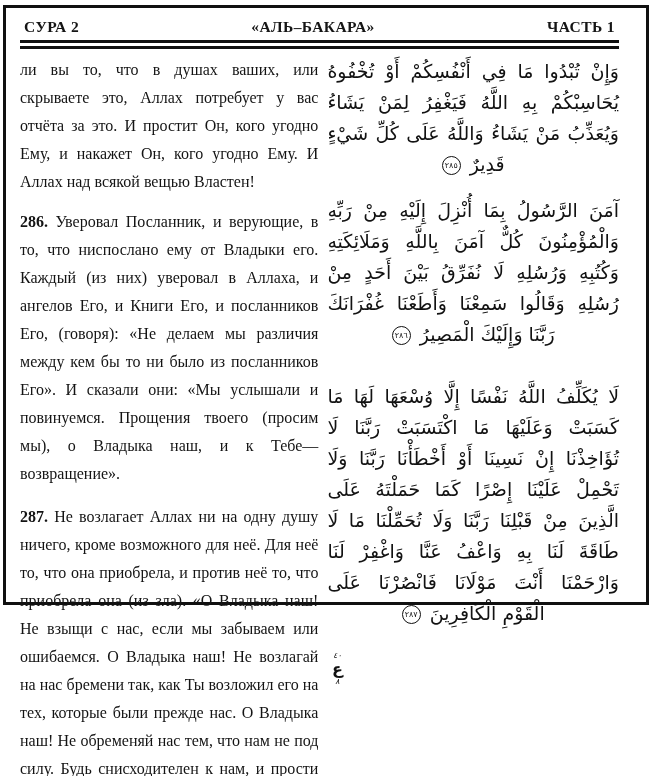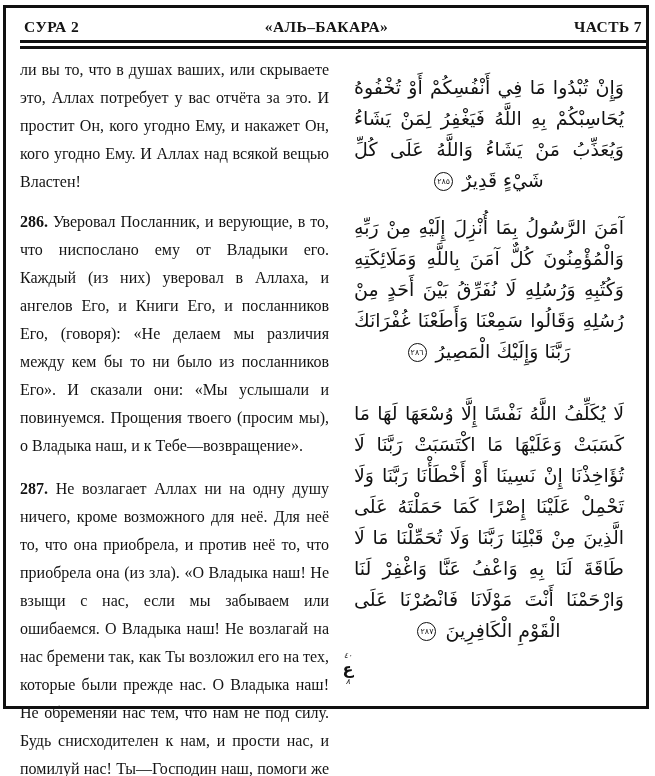--- a/index.html
+++ b/index.html
@@ -8,26 +8,26 @@
     background: #ffffff;
     width: 655px;
     height: 776px;
     overflow: hidden;
   }
   .page {
     position: absolute;
     left: 3px;
     top: 5px;
     width: 646px;
-    height: 704px;
+    height: 600px;
     box-sizing: border-box;
     border: 3px solid #101010;
     background: #ffffff;
     color: #151515;
-    padding: 8px 0 0 14px;
+    padding: 8px 27px 0 14px;
   }
   .header {
     display: flex;
     justify-content: space-between;
     align-items: baseline;
     font-family: "Liberation Serif", serif;
     font-weight: bold;
     font-size: 15.5px;
     letter-spacing: 0.4px;
     padding: 2px 4px 0 4px;
@@ -60,21 +60,21 @@
     position: relative;
     width: 302px;
     direction: rtl;
     font-family: "DejaVu Sans", sans-serif;
     font-size: 19px;
     line-height: 31px;
     text-align: justify;
     text-align-last: center;
     color: #121212;
   }
-  .ayah { margin: 16px; }
+  .ayah { margin: 0; }
   .ayah.a2 { margin-top: 15px; }
   .ayah.a3 { margin-top: 31px; }
   .verse-circle {
     display: inline-block;
     width: 17px;
     height: 17px;
     border: 1.6px solid #101010;
     border-radius: 50%;
     font-size: 8px;
     line-height: 17px;
@@ -98,21 +98,21 @@
   .ruku-marker .ain { font-size: 16px; font-weight: bold; display: block; margin: 1px 0; }
 </style>
 </head>
 <body>
 
 <div class="page">
 
   <div class="header">
     <span class="left">СУРА 2</span>
     <span class="center">«АЛЬ–БАКАРА»</span>
-    <span class="right">ЧАСТЬ 7</span>
+    <span class="right">ЧАСТЬ 1</span>
   </div>
 
   <div class="double-rule"></div>
 
   <div class="columns">
 
     <div class="ru-col">
       <p class="p1"><span class="verse-text">ли вы то, что в душах ваших, или скрываете это, Аллах потребует у вас отчёта за это. И простит Он, кого угодно Ему, и накажет Он, кого угодно Ему. И Аллах над всякой вещью Властен!</span></p>
       <p class="p2"><span class="verse-no">286.</span> <span class="verse-text">Уверовал Посланник, и верующие, в то, что ниспослано ему от Владыки его. Каждый (из них) уверовал в Аллаха, и ангелов Его, и Книги Его, и посланников Его, (говоря): «Не делаем мы различия между кем бы то ни было из посланников Его». И сказали они: «Мы услышали и повинуемся. Прощения твоего (просим мы), о Владыка наш, и к Тебе—возвращение».</span></p>
       <p class="p3"><span class="verse-no">287.</span> <span class="verse-text">Не возлагает Аллах ни на одну душу ничего, кроме возможного для неё. Для неё то, что она приобрела, и против неё то, что приобрела она (из зла). «О Владыка наш! Не взыщи с нас, если мы забываем или ошибаемся. О Владыка наш! Не возлагай на нас бремени так, как Ты возложил его на тех, которые были прежде нас. О Владыка наш! Не обременяй нас тем, что нам не под силу. Будь снисходителен к нам, и прости нас, и помилуй нас! Ты—Господин наш, помоги же нам против людей неверных!»</span></p>

